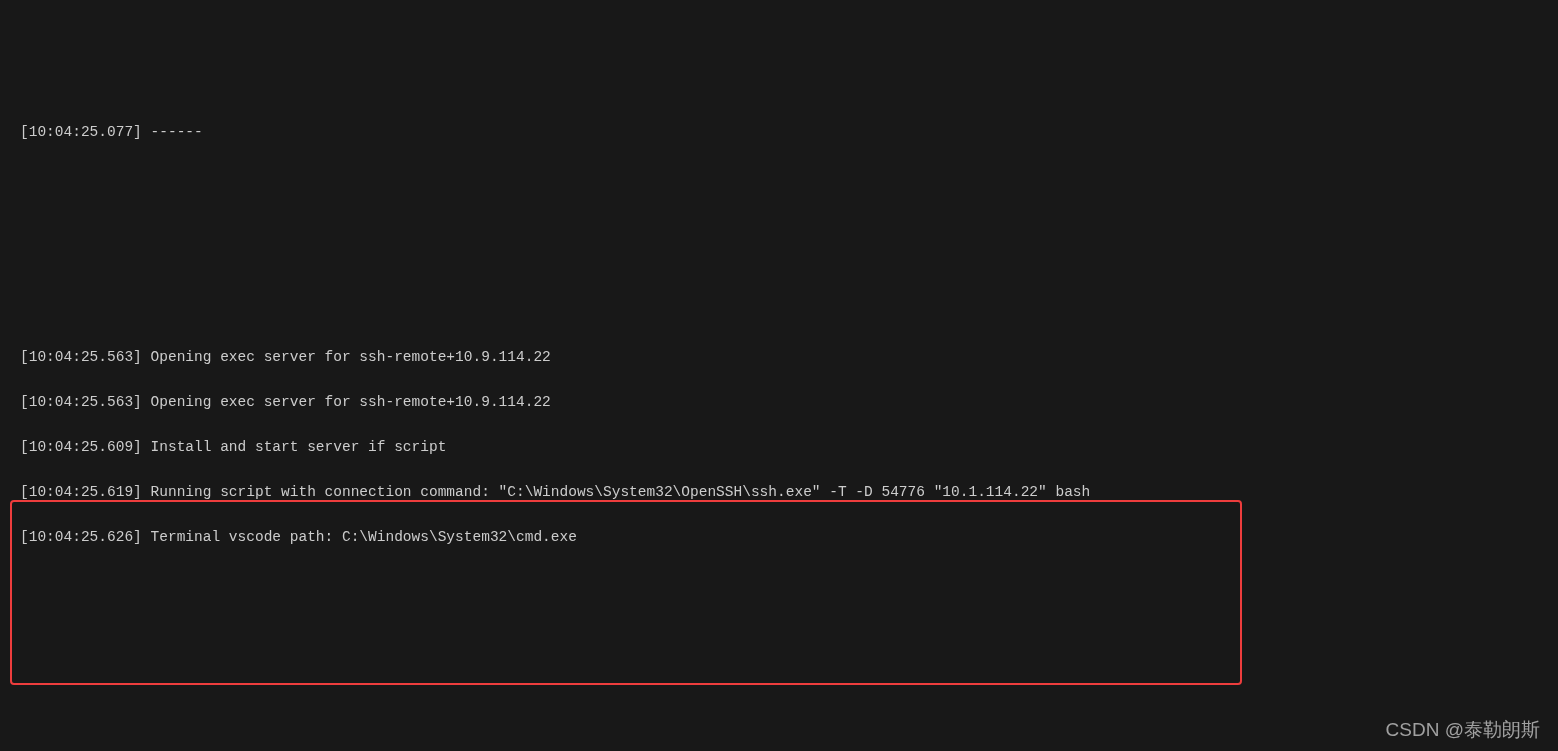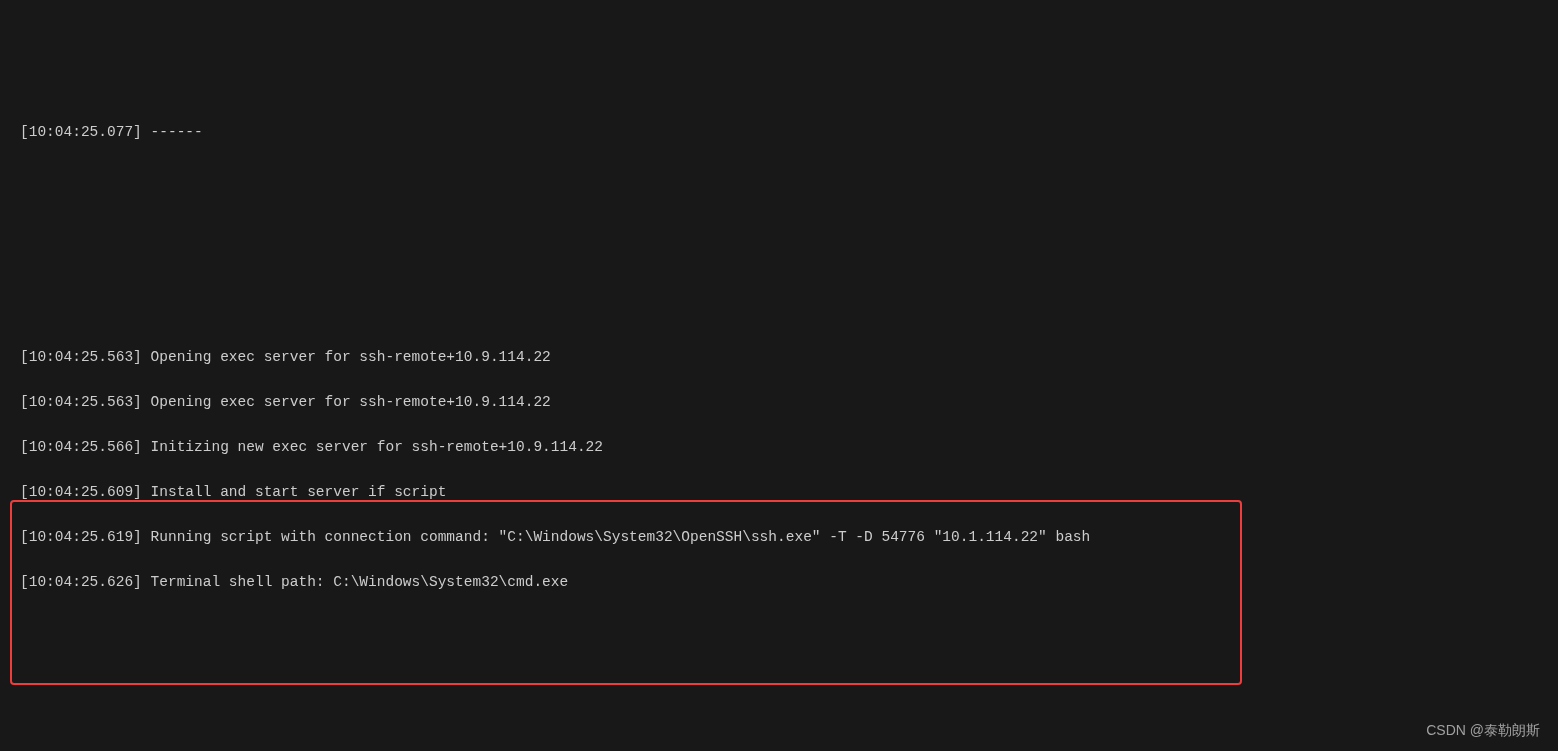--- a/index.html
+++ b/index.html
@@ -31,21 +31,21 @@
       left: 10px;
       top: 500px;
       width: 1232px;
       height: 185px;
     }
     .watermark {
       position: absolute;
       right: 18px;
       bottom: 10px;
       font-family: -apple-system, "Segoe UI", Arial, sans-serif;
-      font-size: 14px;
+      font-size: 19px;
       color: #b8b8b8;
       opacity: 0.85;
     }
     .indent {
       padding-left: 36px;
     }
     .blank {
       height: 22.5px;
     }
   </style>
@@ -55,24 +55,23 @@
 
 
 <div>
 <span class="log-line">[10:04:25.077] ------</span>
 <div class="blank"></div>
 <div class="blank"></div>
 <div class="blank"></div>
 <div class="blank"></div>
 <span class="log-line">[10:04:25.563] Opening exec server for ssh-remote+10.9.114.22</span>
 <span class="log-line">[10:04:25.563] Opening exec server for ssh-remote+10.9.114.22</span>
-<span class="log-line">[10:04:25.566] Initizing new exec server for ssh-remote+10.9.114.22</span>
 <span class="log-line">[10:04:25.609] Install and start server if script</span>
 <span class="log-line">[10:04:25.619] Running script with connection command: "C:\Windows\System32\OpenSSH\ssh.exe" -T -D 54776 "10.1.114.22" bash</span>
-<span class="log-line">[10:04:25.626] Terminal shell path: C:\Windows\System32\cmd.exe</span>
+<span class="log-line">[10:04:25.626] Terminal vscode path: C:\Windows\System32\cmd.exe</span>
 <span class="log-line"></span>
 
 
 
 
 
 
 
 
 

